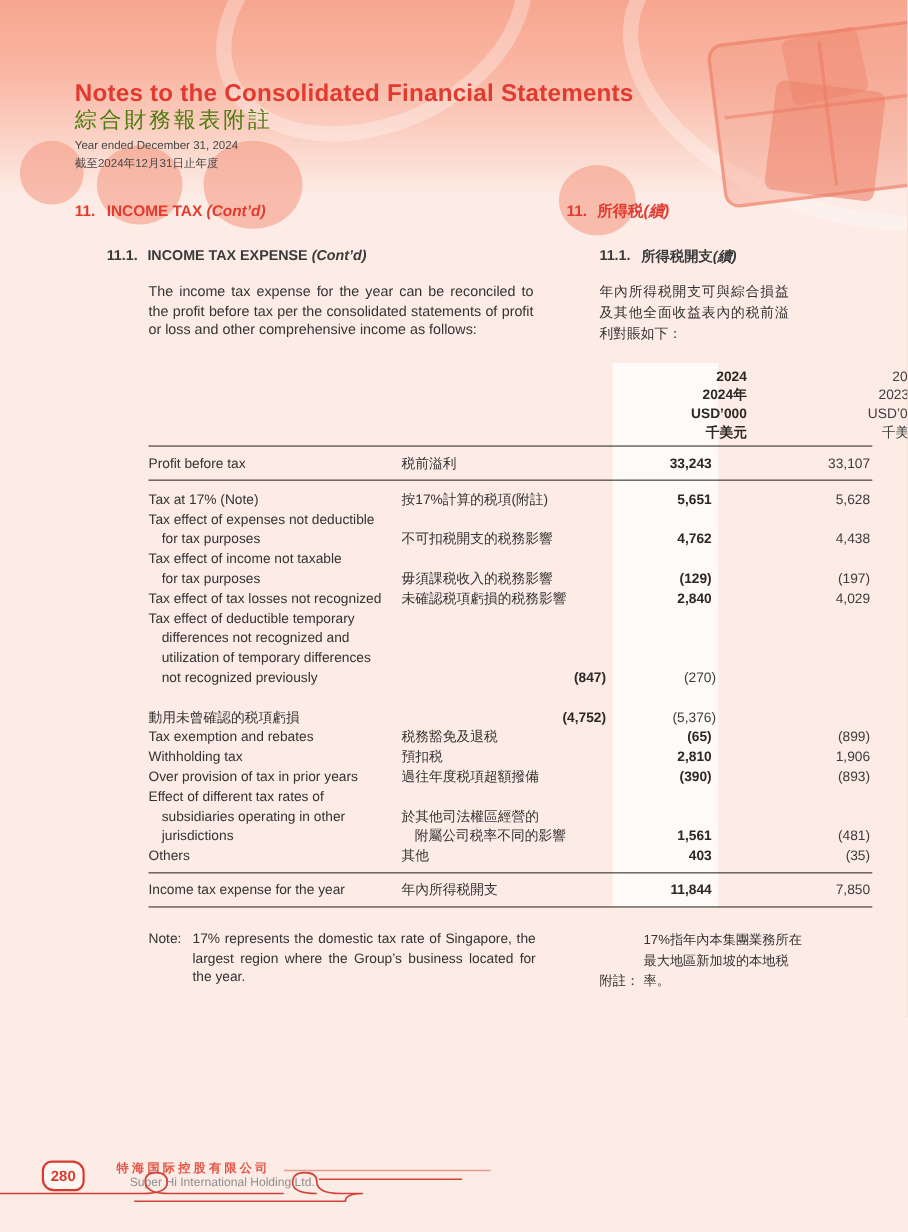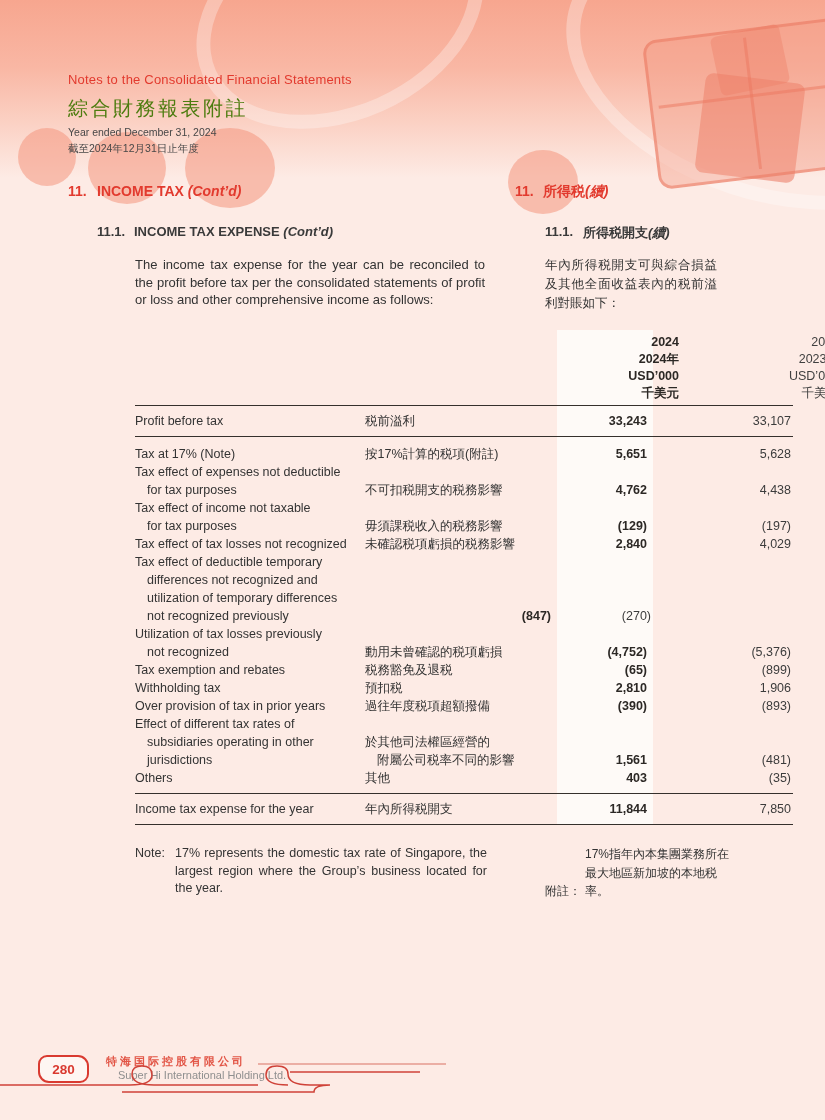--- a/index.html
+++ b/index.html
@@ -24,21 +24,21 @@
   .bento{position:absolute;left:650px;top:28px;width:210px;height:150px;
     background:rgba(243,152,130,.40);border:3px solid rgba(235,120,96,.55);
     border-radius:14px;transform:rotate(-7deg);}
   .bento:before{content:"";position:absolute;left:48%;top:6px;bottom:6px;width:3px;background:rgba(235,120,96,.5);}
   .bento:after{content:"";position:absolute;top:44%;left:6px;right:6px;height:3px;background:rgba(235,120,96,.5);}
   .slab{position:absolute;left:700px;top:78px;width:100px;height:100px;background:rgba(234,108,84,.5);
     border-radius:8px;transform:rotate(7deg);}
   .slab2{position:absolute;left:715px;top:30px;width:70px;height:60px;background:rgba(236,118,94,.45);
     border-radius:6px;transform:rotate(-12deg);}
   
-  .title-en{position:absolute;left:68px;top:72px;font-size:13px;font-weight:normal;color:#e23a2e;letter-spacing:.2px;}
+  .title-en{position:absolute;left:68px;top:72px;font-size:22px;font-weight:bold;color:#e23a2e;letter-spacing:.2px;}
   .title-zh{position:absolute;left:68px;top:95px;font-size:20px;font-weight:normal;color:#4d7c0f;letter-spacing:2.5px;text-align:center;}
   .period-en{position:absolute;left:68px;top:126px;font-size:10.5px;color:#474747;}
   .period-zh{position:absolute;left:68px;top:142px;font-size:10.5px;color:#474747;}
   
   .sec{position:absolute;top:183px;font-size:14px;font-weight:bold;color:#e23a2e;display:flex;}
   .sec-en{left:68px;}
   .sec-zh{left:515px;}
   .sec .num{width:29px;flex:none;}
   .sec-zh .num{width:28px;}
   .contd{font-style:italic;font-weight:bold;}
@@ -71,21 +71,21 @@
   .total-row{height:31px;border-bottom:1.5px solid #35302c;}
   .total-row .cell{align-self:center;}
   
   .note-en{position:absolute;left:135px;top:845px;width:352px;display:flex;font-size:12.5px;line-height:17.5px;color:#333;}
   .note-en .nlabel{width:40px;flex:none;}
   .note-en .ntext{width:312px;text-align:justify;}
   .note-zh{position:absolute;left:545px;top:845px;display:flex;font-size:12px;line-height:18.5px;color:#333;align-items:flex-end;}
   .note-zh .nlabel{width:40px;flex:none;}
   .note-zh .ntext{width:152px;}
   
-  .badge{position:absolute;left:38px;top:1055px;width:51px;height:28px;
+  .badge{position:absolute;left:38px;top:1055px;width:39px;height:28px;
     border:2.5px solid #d93a30;border-radius:9px 11px 9px 11px;background:#fef6f2;
     display:flex;align-items:center;justify-content:center;
     font-size:13.5px;font-weight:bold;color:#d93a30;}
   .co-zh{position:absolute;left:106px;top:1054px;font-size:11px;font-weight:bold;color:#e25546;letter-spacing:3px;}
   .co-en{position:absolute;left:106px;top:1069px;font-size:11px;color:#8f8f8f;margin-left:12px;}
   .deco{position:absolute;left:0;top:1048px;width:825px;height:52px;}
 </style>
 </head>
 <body>
 
@@ -209,24 +209,20 @@
             <div class="cell en">
               <div class="line">Tax effect of deductible temporary</div>
               <div class="line cont">differences not recognized and</div>
               <div class="line cont">utilization of temporary differences</div>
               <div class="line cont">not recognized previously</div>
             </div>
             <div class="cell v v24">(847)</div>
             <div class="cell v v23">(270)</div>
           </div>
           <div class="trow">
-            <div class="cell en">
-              <div class="line">Utilization of tax losses previously</div>
-              <div class="line cont">not recognized</div>
-            </div>
             <div class="cell zh">
               <div class="line">&nbsp;</div>
               <div class="line">動用未曾確認的税項虧損</div>
             </div>
             <div class="cell v v24">(4,752)</div>
             <div class="cell v v23">(5,376)</div>
           </div>
           <div class="trow">
             <div class="cell en">
               <div class="line">Tax exemption and rebates</div>

